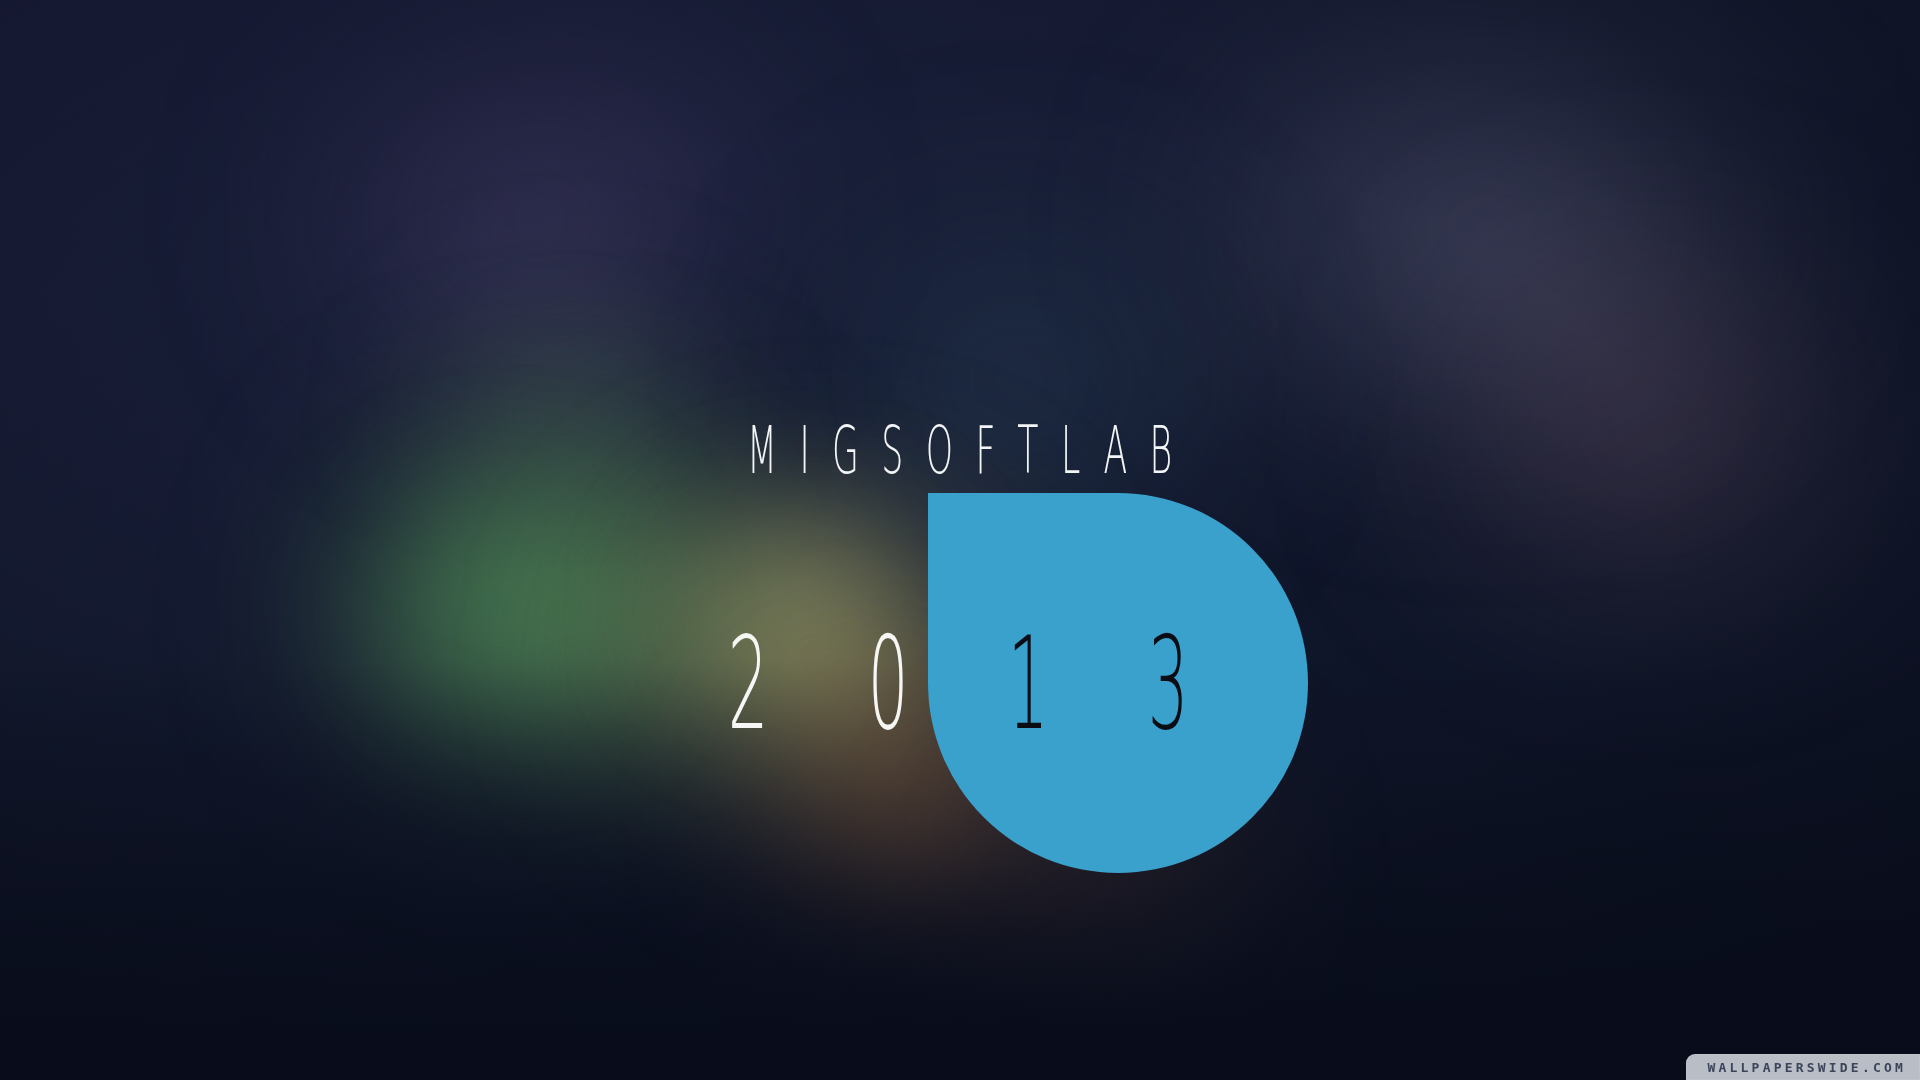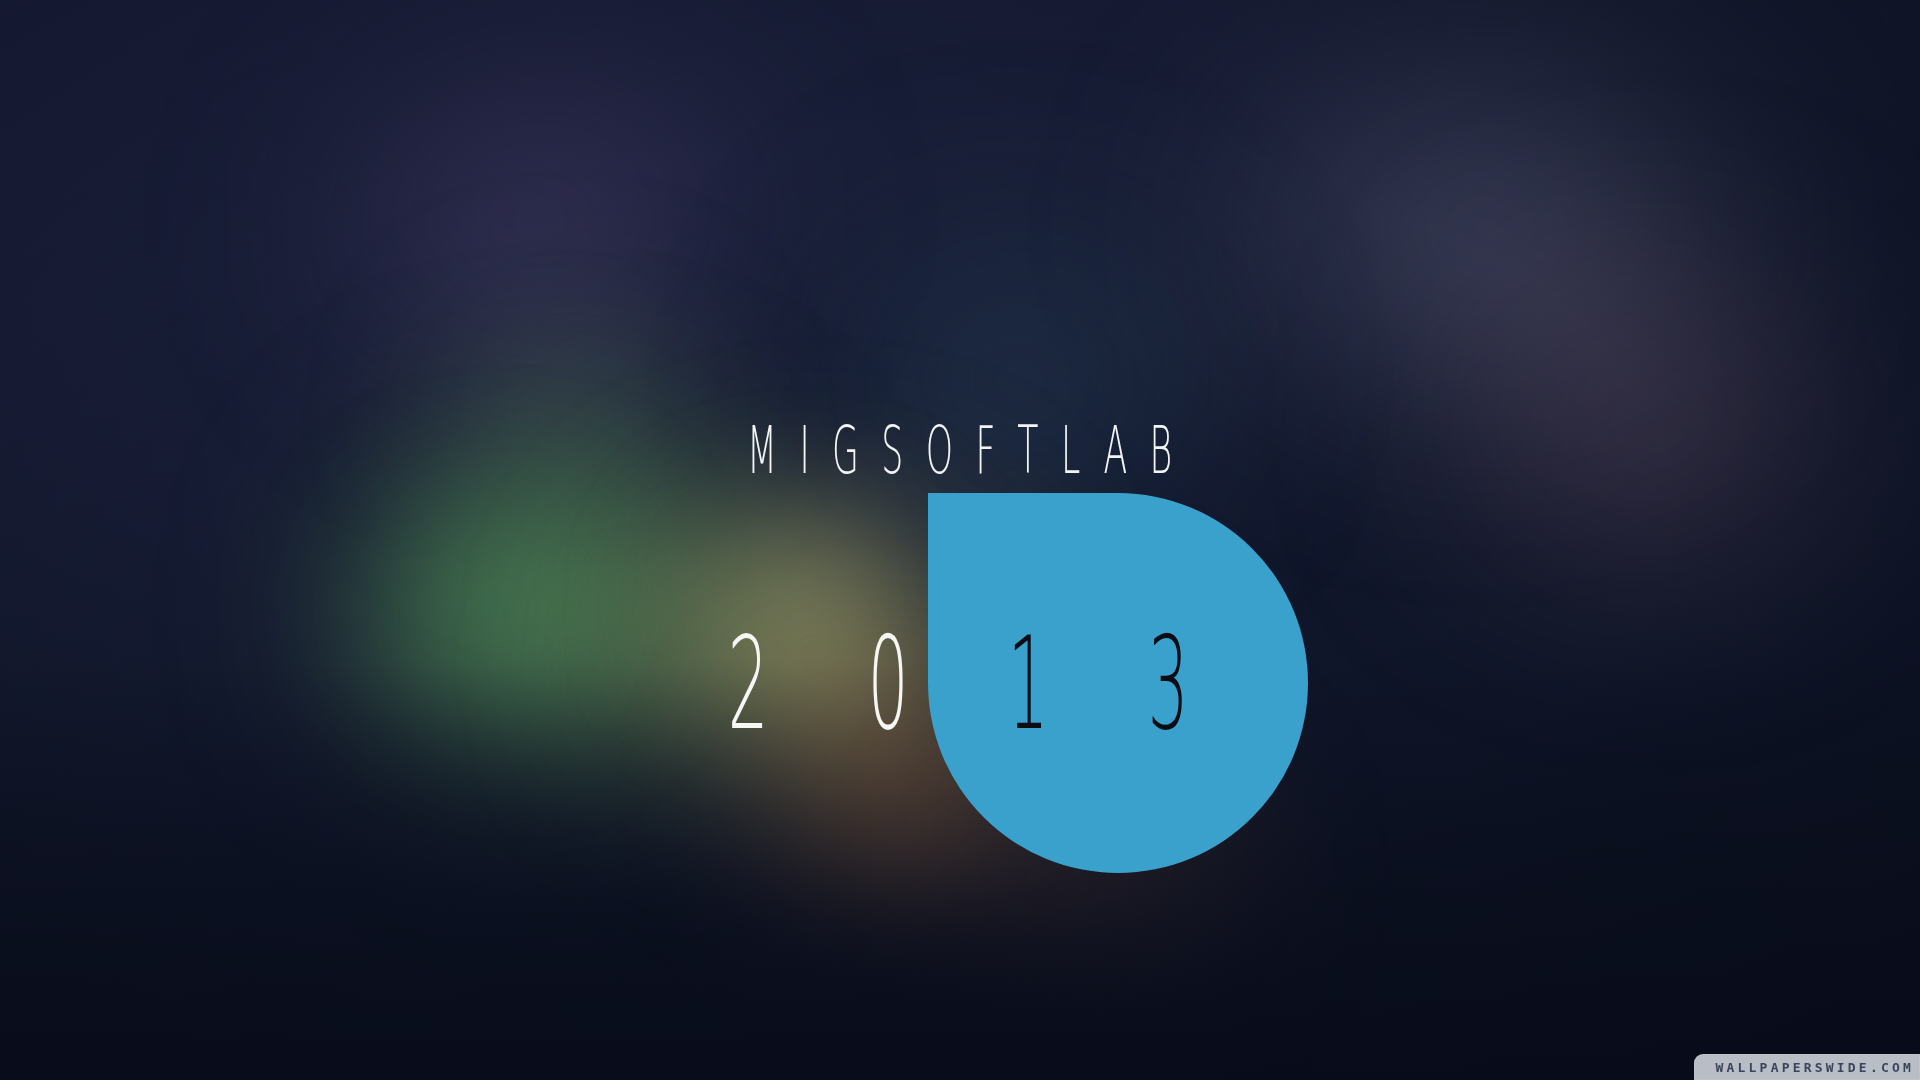--- a/index.html
+++ b/index.html
@@ -199,21 +199,21 @@
   }
   .dig-light { color:#f6f7f5; }
   .dig-dark  { color:#0a0d14; }
 
   
   .watermark {
     position:absolute;
     right:0;
     bottom:0;
     height:26px;
-    padding:0 6px 0 22px;
+    padding:0 14px 0 22px;
     display:flex;
     align-items:center;
     background:#b9bdc6;
     border-radius:9px 0 0 0;
     z-index:10;
     box-shadow:0 0 0 1px rgba(255,255,255,0.10) inset;
   }
   .watermark-text {
     font-family:"DejaVu Sans Mono", monospace;
     font-size:13px;

